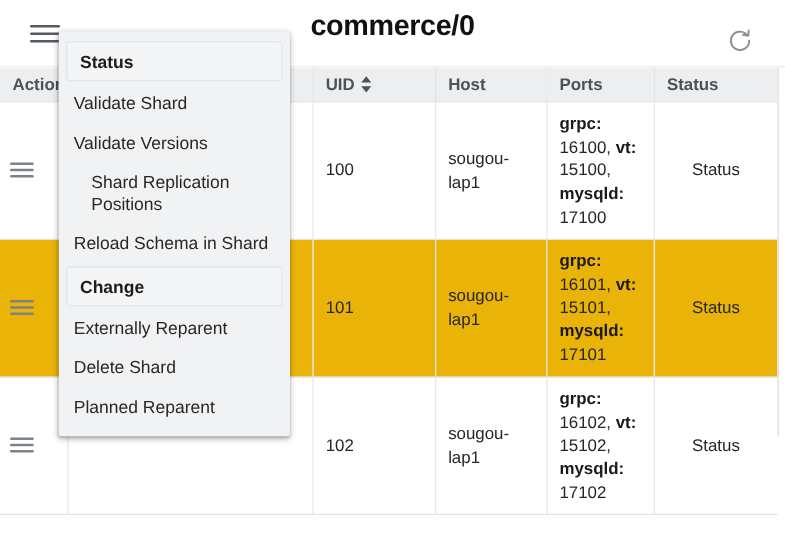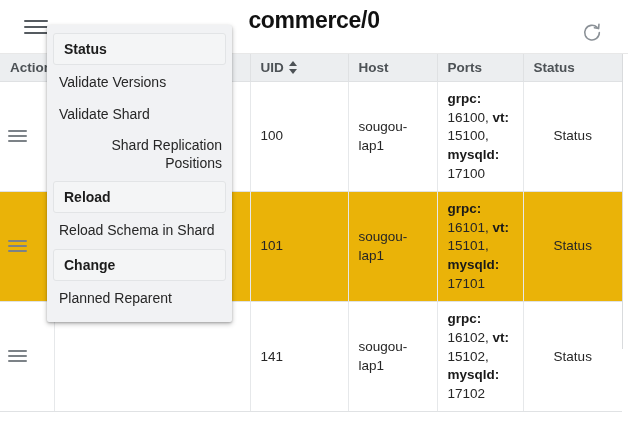--- a/index.html
+++ b/index.html
@@ -199,21 +199,21 @@
   .menu-item {
     padding: 7px 10px 7px 12px;
     font-size: 14px;
     color: #262626;
     cursor: pointer;
     white-space: normal;
     line-height: 1.25;
   }
   .menu-item.indented {
     padding-left: 26px;
-    text-align: right;
+    text-align: left;
   }
 </style>
 </head>
 <body>
 
 <div class="toolbar">
   <div class="toolbar-menu-btn">
     <span class="hamburger-line l1"></span>
     <span class="hamburger-line l2"></span>
     <span class="hamburger-line l3"></span>
@@ -275,34 +275,35 @@
 
       <tr class="row-odd" style="height:88px">
         <td class="col-action cell-action">
           <span class="row-menu-btn">
             <span class="hamburger-line l1"></span>
             <span class="hamburger-line l2"></span>
             <span class="hamburger-line l3"></span>
           </span>
         </td>
         <td class="col-alias"></td>
-        <td class="col-uid uid-cell">141</td>
+        <td class="col-uid uid-cell">102</td>
         <td class="col-host">sougou-lap1</td>
         <td class="col-ports ports-cell"><b>grpc:</b> <span>16102,</span> <b>vt:</b> <span>15102,</span> <b>mysqld:</b> <span>17102</span></td>
         <td class="col-status status-cell">Status</td>
       </tr>
 
     </tbody>
   </table>
 </div>
 <div class="table-right-edge"></div>
 
 <div class="menu">
   <div class="menu-group-header">Status</div>
+  <div class="menu-item">Validate Shard</div>
   <div class="menu-item">Validate Versions</div>
-  <div class="menu-item">Validate Shard</div>
   <div class="menu-item indented">Shard Replication Positions</div>
-  <div class="menu-group-header">Reload</div>
   <div class="menu-item">Reload Schema in Shard</div>
   <div class="menu-group-header">Change</div>
+  <div class="menu-item">Externally Reparent</div>
+  <div class="menu-item">Delete Shard</div>
   <div class="menu-item">Planned Reparent</div>
 
 </div>
 
 </body></html>

